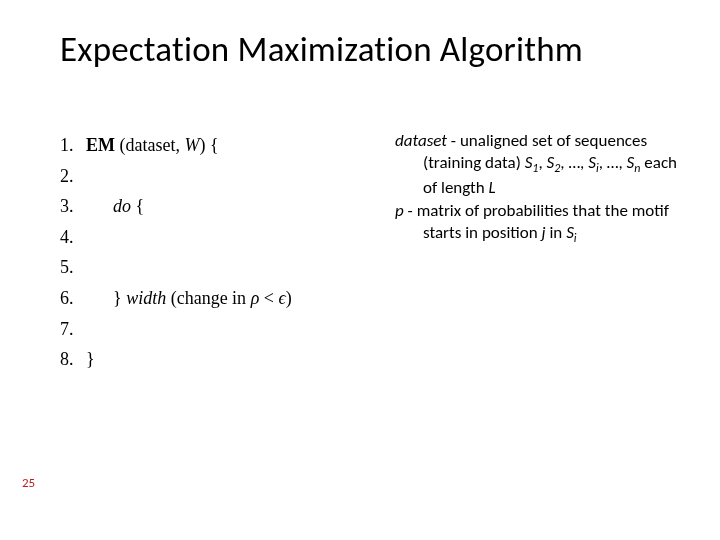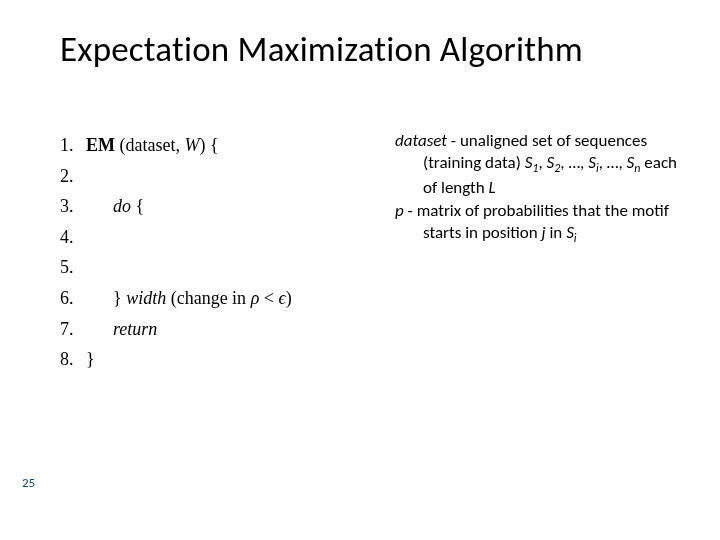--- a/index.html
+++ b/index.html
@@ -65,21 +65,21 @@
   .defs .term-italic { font-style: italic; }
   .defs .term-upright { font-style: normal; }
   .defs .desc { font-style: normal; }
   .sub { font-size: 12px; vertical-align: sub; font-style: italic; }
   .mathvar { font-style: italic; }
   .page-num {
     position: absolute;
     left: 22px;
     bottom: 18px;
     font-size: 13px;
-    color: #0c4a6e;
+    color: #b91c1c;
   }
 </style>
 </head>
 <body>
 
 <div class="slide">
 
   <div class="title">Expectation Maximization Algorithm</div>
 
   <div class="body">
@@ -101,21 +101,20 @@
         </div>
         <div class="row">
           <span class="num">5.</span>
         </div>
         <div class="row">
           <span class="num">6.</span>
           <span class="code">      } <span class="mathvar">width</span> (change in <span class="mathvar">ρ</span> &lt; <span class="mathvar">ϵ</span>)</span>
         </div>
         <div class="row">
           <span class="num">7.</span>
-          <span class="code">      <span class="mathvar">return</span></span>
         </div>
         <div class="row">
           <span class="num">8.</span>
           <span class="code">}</span>
         </div>
       </div>
 
     <div class="defs" id="defs">
         <div class="entry"><span class="term-italic">dataset</span><span class="desc"> - unaligned set of sequences (training data) <span class="mathvar">S</span><span class="sub">1</span>, <span class="mathvar">S</span><span class="sub">2</span>, …, <span class="mathvar">S</span><span class="sub">i</span>, …, <span class="mathvar">S</span><span class="sub">n</span>  each of length <span class="mathvar">L</span></span></div>
         <div class="entry"><span class="term-italic">p</span><span class="desc"> - matrix of probabilities that the motif starts in position <span class="mathvar">j</span> in <span class="mathvar">S</span><span class="sub">i</span></span></div>

